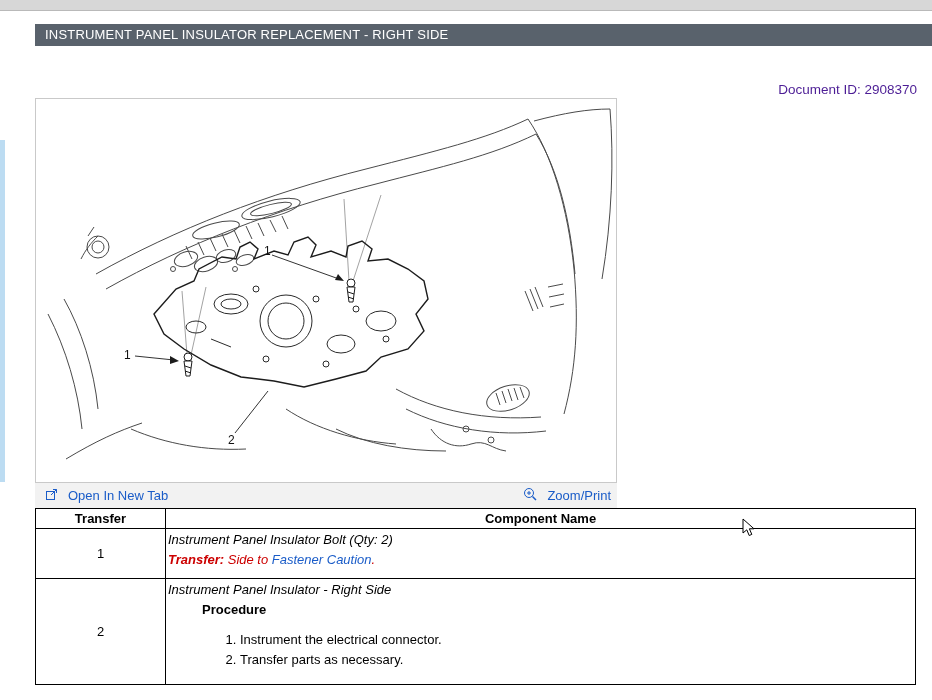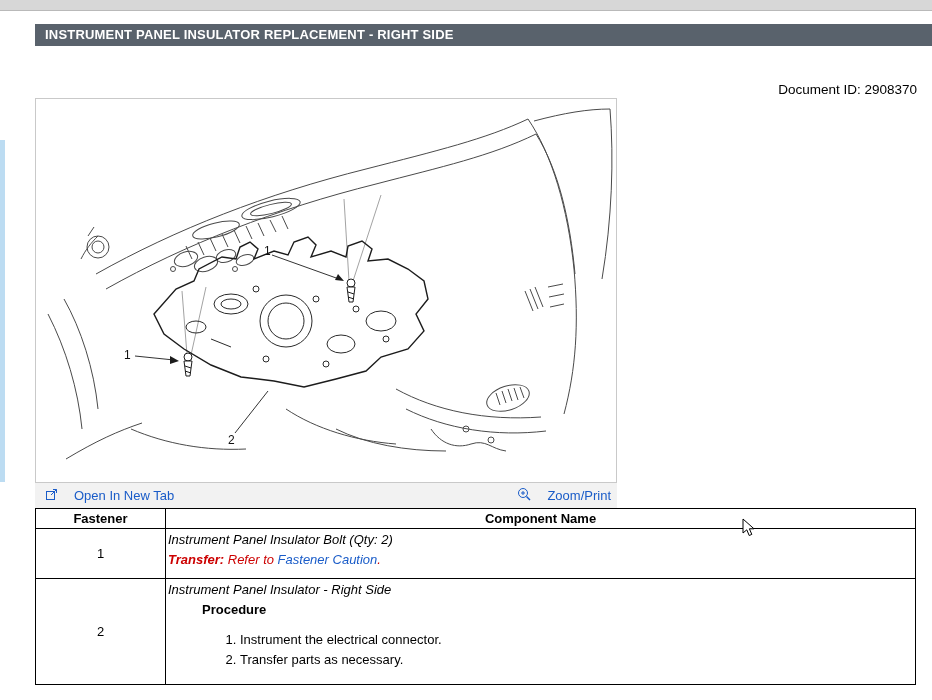--- a/index.html
+++ b/index.html
@@ -15,39 +15,39 @@
     position:absolute; left:0; top:0; width:932px; height:11px;
     background:#d7d7d7; border-bottom:1px solid #b9b9b9;
   }
   .left-strip {
     position:absolute; left:0; top:140px; width:5px; height:342px;
     background:#bcdcf2;
   }
   .title-bar {
     position:absolute; left:35px; top:24px; right:0; height:22px;
     background:#59626c; color:#fff;
-    font-size:13px; font-weight:bold; letter-spacing:.2px;
+    font-size:13px; font-weight:normal; letter-spacing:.2px;
     line-height:22px; padding-left:10px;
     white-space:nowrap;
   }
   .doc-id {
     position:absolute; top:82px; right:15px;
-    font-size:13.5px; color:#000000;
+    font-size:13.5px; color:#4c1d95;
   }
   .figure-frame {
     position:absolute; left:35px; top:98px; width:582px; height:385px;
     border:1px solid #c9c9c9; background:#fff; overflow:hidden;
   }
   .figure-links {
     position:absolute; left:35px; top:483px; width:582px; height:25px;
     display:flex; justify-content:space-between; align-items:center;
     padding:0 6px 0 10px; background:#f2f2f2;
   }
   .fig-link {
-    display:flex; align-items:center; gap:16px;
+    display:flex; align-items:center; gap:10px;
     color:#1a5cc8; font-size:13px; text-decoration:none; cursor:pointer;
   }
   .comp-table {
     position:absolute; left:35px; top:508px; width:881px;
     border-collapse:collapse; font-size:13px; color:#000; background:#fff;
   }
   .comp-table th, .comp-table td { border:1px solid #000; }
   .comp-table th { font-weight:bold; text-align:center; padding:2px 2px; font-size:13px; }
   th.col-callout, td.callout { width:130px; }
   td.callout { text-align:center; vertical-align:middle; font-size:13px; }
@@ -191,30 +191,30 @@
         <path d="M4 6 h4 M6 4 v4" stroke="#1a5cc8"></path>
       </svg>
     </span>
     <span>Zoom/Print</span>
   </a>
 </div>
 
 <table class="comp-table">
   <thead>
     <tr>
-      <th class="col-callout">Fastener</th>
+      <th class="col-callout">Transfer</th>
       <th>Component Name</th>
     </tr>
   </thead>
   <tbody>
     <tr>
       <td class="callout">1</td>
       <td class="component">
         <div class="comp-line">Instrument Panel Insulator Bolt (Qty: 2)</div>
-        <div class="comp-line"><span class="caution-label">Transfer:</span><span class="caution-text"> Refer to </span><a class="fastener-link">Fastener Caution</a><span class="caution-period">.</span></div>
+        <div class="comp-line"><span class="caution-label">Transfer:</span><span class="caution-text"> Side to </span><a class="fastener-link">Fastener Caution</a><span class="caution-period">.</span></div>
       </td>
     </tr>
     <tr>
       <td class="callout">2</td>
       <td class="component">
         <div class="comp-line">Instrument Panel Insulator - Right Side</div>
         <div class="procedure">Procedure</div>
         <ol class="steps">
           <li>Instrument the electrical connector.</li>
           <li>Transfer parts as necessary.</li>

